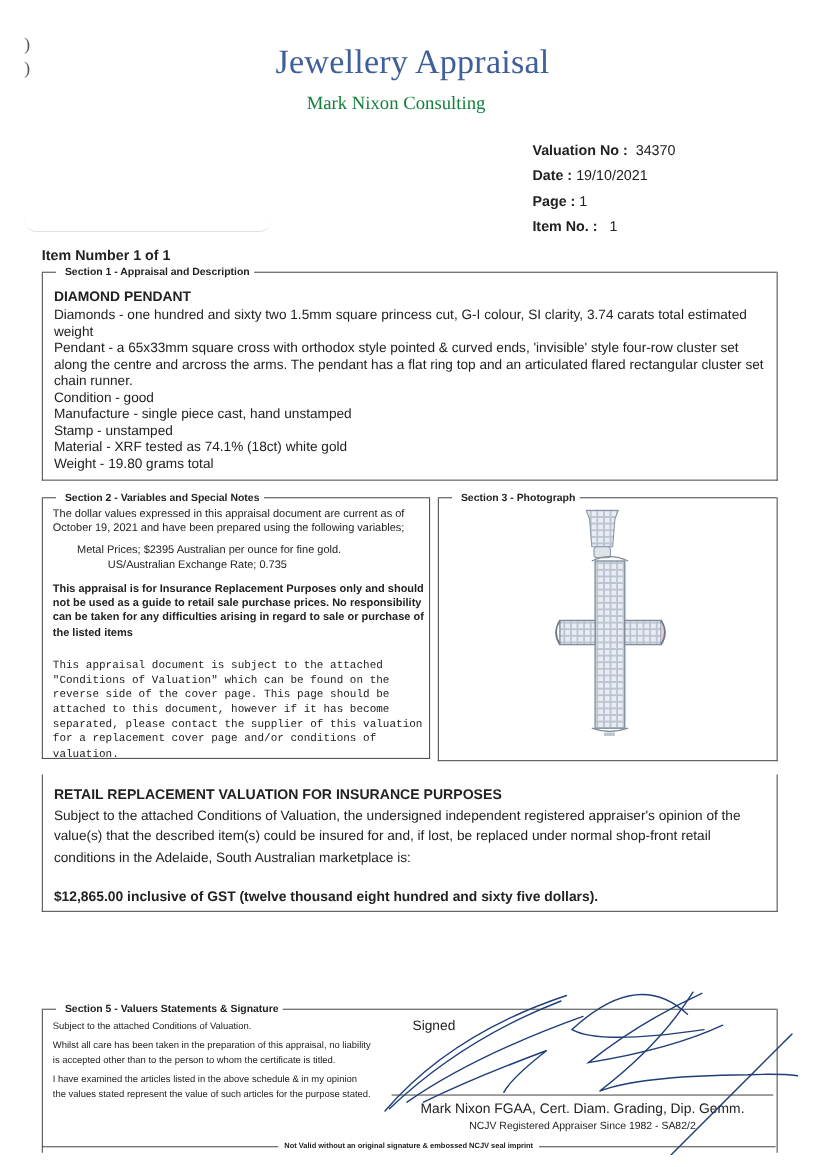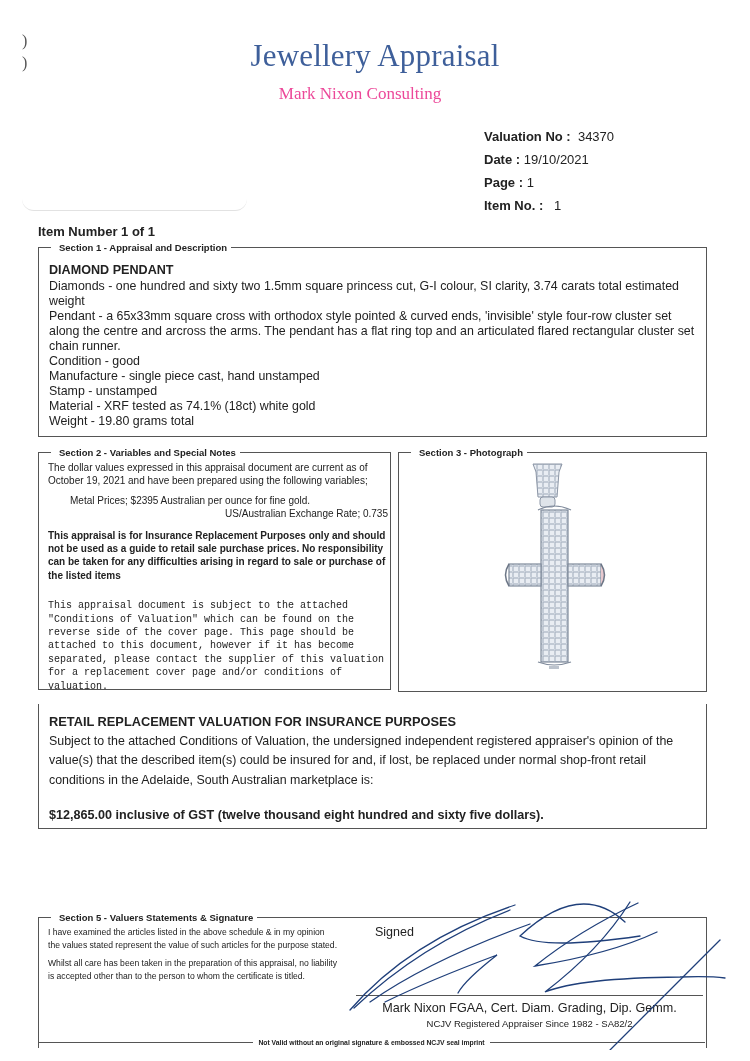--- a/index.html
+++ b/index.html
@@ -2,42 +2,42 @@
 <html><head>
 <meta charset="utf-8">
 <style>
   html, body { margin:0; padding:0; }
   body { width:750px; height:1061px; background:#ffffff; position:relative; overflow:hidden;
          font-family:"Liberation Sans", sans-serif; color:#222; }
   .abs { position:absolute; }
   .title { left:0; width:750px; top:38px; text-align:center; font-family:"Liberation Serif","DejaVu Serif",serif;
            font-size:31px; color:#3e5f9a; letter-spacing:0.2px; }
   .subtitle { left:0; width:720px; top:84px; text-align:center; font-family:"Liberation Serif","DejaVu Serif",serif;
-           font-size:17px; color:#ec4899; }
+           font-size:17px; color:#15803d; }
   .marks { left:22px; top:30px; font-family:"Liberation Serif",serif; font-size:16px; color:#555; line-height:22px; }
   .meta { left:484px; top:125px; font-size:13px; }
   .meta-row { height:23px; line-height:23px; }
   .meta-row b { font-weight:bold; }
   .fold { left:22px; top:160px; width:225px; height:50px; border-bottom:1px solid #e2e2e2; border-radius:0 0 12px 12px; }
   .item-number { left:38px; top:224px; font-size:13px; font-weight:bold; }
 
   .box { position:absolute; border:1px solid #555; border-top:none; }
   .box-legend { position:absolute; top:-8px; left:0; right:0; height:16px; display:flex; align-items:center; }
   .box-legend .tick { width:12px; border-top:1px solid #555; }
   .box-legend .txt { font-size:9.5px; font-weight:bold; padding:0 4px 0 8px; background:#fff; white-space:nowrap; }
   .box-legend .line { flex:1; border-top:1px solid #555; }
 
   .s1 { left:38px; top:247px; width:667px; height:189px; }
   .s1-content { position:absolute; left:10px; top:16px; right:10px; font-size:12.4px; line-height:15px; }
   .s1-heading { font-weight:bold; font-size:12.6px; margin-bottom:1px; }
 
   .s2 { left:38px; top:452px; width:351px; height:237px; }
   .s2-content { position:absolute; left:9px; top:9px; right:2px; font-size:10px; line-height:13.4px; }
   .s2-indent1 { padding-left:22px; margin-top:6px; }
-  .s2-indent2 { padding-left:50px;text-align:right; }
+  .s2-indent2 { padding-left:50px; }
   .s2-bold { font-weight:bold; margin-top:8px; }
   .s2-notice { margin-top:17px;font-family:Liberation Mono, monospace; }
 
   .s3 { left:398px; top:452px; width:307px; height:239px; }
   .photo { position:absolute; left:0; top:0; width:307px; height:239px; }
 
   .s4 { left:38px; top:704px; width:667px; height:124px; }
   .s4-content { position:absolute; left:10px; top:8px; right:8px; font-size:12.4px; line-height:19.5px; }
   .s4-heading { font-weight:bold; font-size:12.8px; }
   .s4-amount { font-weight:bold; font-size:12.6px; margin-top:16px; }
@@ -146,22 +146,23 @@
   </div>
 </div>
 
 <div class="box s5">
   <div class="box-legend">
       <span class="tick"></span>
       <span class="txt">Section 5 - Valuers Statements &amp; Signature</span>
       <span class="line"></span>
     </div>
   <div class="s5-content">
+    <p>Subject to the attached Conditions of Valuation.</p>
+    <p>Whilst all care has been taken in the preparation of this appraisal, no liability is accepted other than to the person to whom the certificate is titled.</p>
     <p>I have examined the articles listed in the above schedule &amp; in my opinion the values stated represent the value of such articles for the purpose stated.</p>
-    <p>Whilst all care has been taken in the preparation of this appraisal, no liability is accepted other than to the person to whom the certificate is titled.</p>
   </div>
 </div>
 
 <div class="abs signed-label">Signed</div>
 <div class="abs sig-line"></div>
 <div class="abs signer">Mark Nixon FGAA, Cert. Diam. Grading, Dip. Gemm.</div>
 <div class="abs reg">NCJV Registered Appraiser Since 1982 - SA82/2</div>
 <div class="abs footer">
   <span class="line"></span>
     <span class="txt">Not Valid without an original signature &amp; embossed NCJV seal imprint</span>

